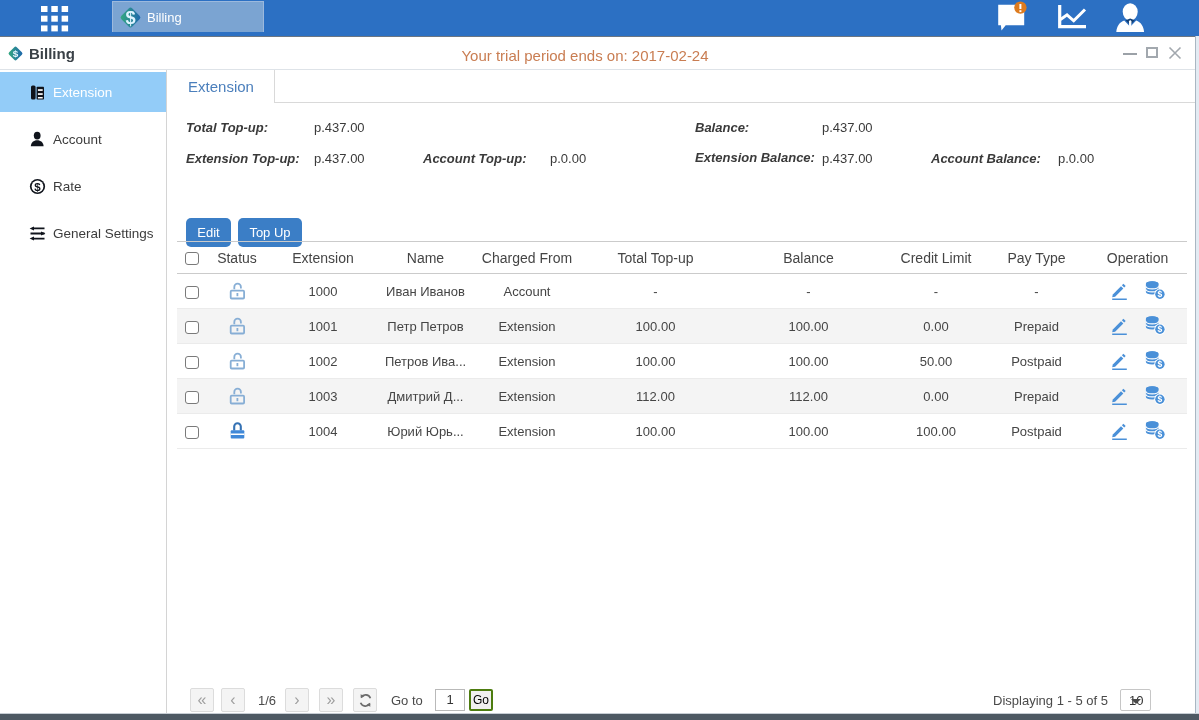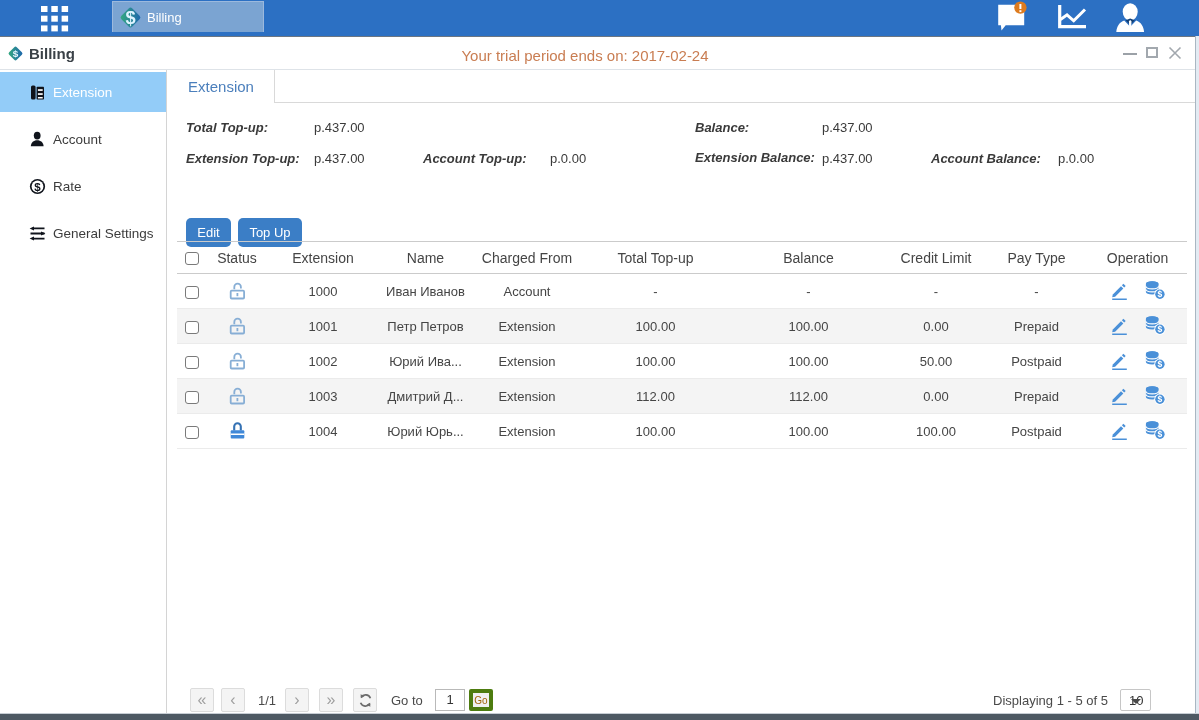--- a/index.html
+++ b/index.html
@@ -29,21 +29,21 @@
 table.grid th { height:32px; font-size:14px; font-weight:normal; color:#454545; text-align:center; padding:0; }
 table.grid thead tr { border-top:1px solid #cbcbcb; border-bottom:1px solid #cbcbcb; }
 table.grid td { height:35px; font-size:13px; color:#454545; text-align:center; padding:0; }
 table.grid tbody tr { border-bottom:1px solid #ebebeb; }
 table.grid tr.alt { background:#f4f4f4; }
 .cbc { text-align:left !important; padding-left:8px !important; }
 .cb { display:inline-block; width:14px; height:13px; border:1.5px solid #7a7a7a; border-radius:3px; background:#fff; vertical-align:middle; }
 .pbtn { position:absolute; top:618px; width:24px; height:24px; background:#f4f4f4; border:1px solid #dcdcdc; border-radius:2px; color:#9f9f9f; font-size:16px; display:flex; align-items:center; justify-content:center; }
 .ptext { position:absolute; font-size:13px; color:#4a4a4a; }
 .pinput { position:absolute; left:267px; top:619px; width:30px; height:22px; border:1px solid #b9b9b9; background:#fff; font-size:13px; color:#333; text-align:center; line-height:20px; }
-.pgo { position:absolute; left:301px; top:619px; width:24px; height:22px; background:#f0f0f0; border:4px solid #4d7c0f; border-radius:2px; font-size:10px; color:#a16207; display:flex; align-items:center; justify-content:center; }
+.pgo { position:absolute; left:301px; top:619px; width:24px; height:22px; background:#f0f0f0; border:2px solid #4d7c0f; border-radius:2px; font-size:12px; color:#000000; display:flex; align-items:center; justify-content:center; }
 .psel { position:absolute; left:952px; top:619px; width:31px; height:22px; background:#fff; border:1px solid #c6c6c6; border-radius:2px; font-size:13px; color:#333; }
 .psel i { position:absolute; right:9px; top:9px; width:0; height:0; border-left:5px solid transparent; border-right:5px solid transparent; border-top:5px solid #4a4a4a; }
 .redge1 { left:1195px; top:36px; width:1px; height:678px; background:#a9b6c2; }
 .redge2 { left:1196px; top:36px; width:3px; height:678px; background:#e3ebf3; }
 .bstrip { left:0; top:713px; width:1199px; height:7px; background:#4e5963; border-top:1px solid #c7cdd4; }
 </style>
 </head>
 <body>
 
 <div class="a topbar"></div>
@@ -261,21 +261,21 @@
    <tr>
     <td class="cbc"><span class="cb"></span></td>
     <td><svg width="23" height="22" viewBox="0 0 23 22">
               <g stroke="#87aed5" stroke-width="1.8" fill="none">
                 <rect x="4.7" y="11.7" width="13.4" height="7.8" rx="1"></rect>
                 <path d="M8.3,10.2 V7.9 a3.3,3.3 0 0 1 6.6,0 V9.4"></path>
                 <path d="M11.4,14 v3.2"></path>
               </g>
             </svg></td>
     <td>1002</td>
-          <td>Юрий Ива...</td>
+          <td>Петров Ива...</td>
           <td>Extension</td>
     <td>100.00</td>
           <td>100.00</td>
           <td>50.00</td>
           <td>Postpaid</td>
     <td><svg width="21" height="19" viewBox="0 0 21 19">
               <g fill="#4a90d8">
                 <path d="M2.8,13.4 L11,5.2 L13.3,7.5 L5.1,15.7 L2.2,16.3 Z"></path>
                 <path d="M11.9,4.3 L13.4,2.8 L15.7,5.1 L14.2,6.6 Z"></path>
                 <rect x="2.2" y="17.5" width="14.6" height="1.5"></rect>
@@ -361,21 +361,21 @@
               </g>
               <circle cx="15.9" cy="14.2" r="5.6" fill="#ffffff"></circle>
               <circle cx="15.9" cy="14.2" r="4.7" fill="#4a90d8"></circle>
               <text x="15.9" y="17.4" font-size="8.5" font-weight="bold" fill="#fff" text-anchor="middle" font-family="Liberation Sans">$</text>
             </svg></td>
    </tr>
   </tbody>
  </table>
  <div class="pbtn" style="left:22px">«</div>
  <div class="pbtn" style="left:53px">‹</div>
- <div class="ptext" style="left:84px;top:623px;width:30px;text-align:center">1/1</div>
+ <div class="ptext" style="left:84px;top:623px;width:30px;text-align:center">1/6</div>
  <div class="pbtn" style="left:117px">›</div>
  <div class="pbtn" style="left:151px">»</div>
  <div class="pbtn" style="left:185px;color:#6b6b6b">
   <svg width="15" height="15" viewBox="0 0 15 15">
    <path d="M12.4,5.2 a5.2,5.2 0 0 0 -9.3,-0.8" stroke="#6b6b6b" stroke-width="1.7" fill="none"></path>
    <path d="M2.6,1.3 l0.3,4 l3.6,-2 z" fill="#6b6b6b"></path>
    <path d="M2.6,9.8 a5.2,5.2 0 0 0 9.3,0.8" stroke="#6b6b6b" stroke-width="1.7" fill="none"></path>
    <path d="M12.4,13.7 l-0.3,-4 l-3.6,2 z" fill="#6b6b6b"></path>
   </svg>
  </div>

